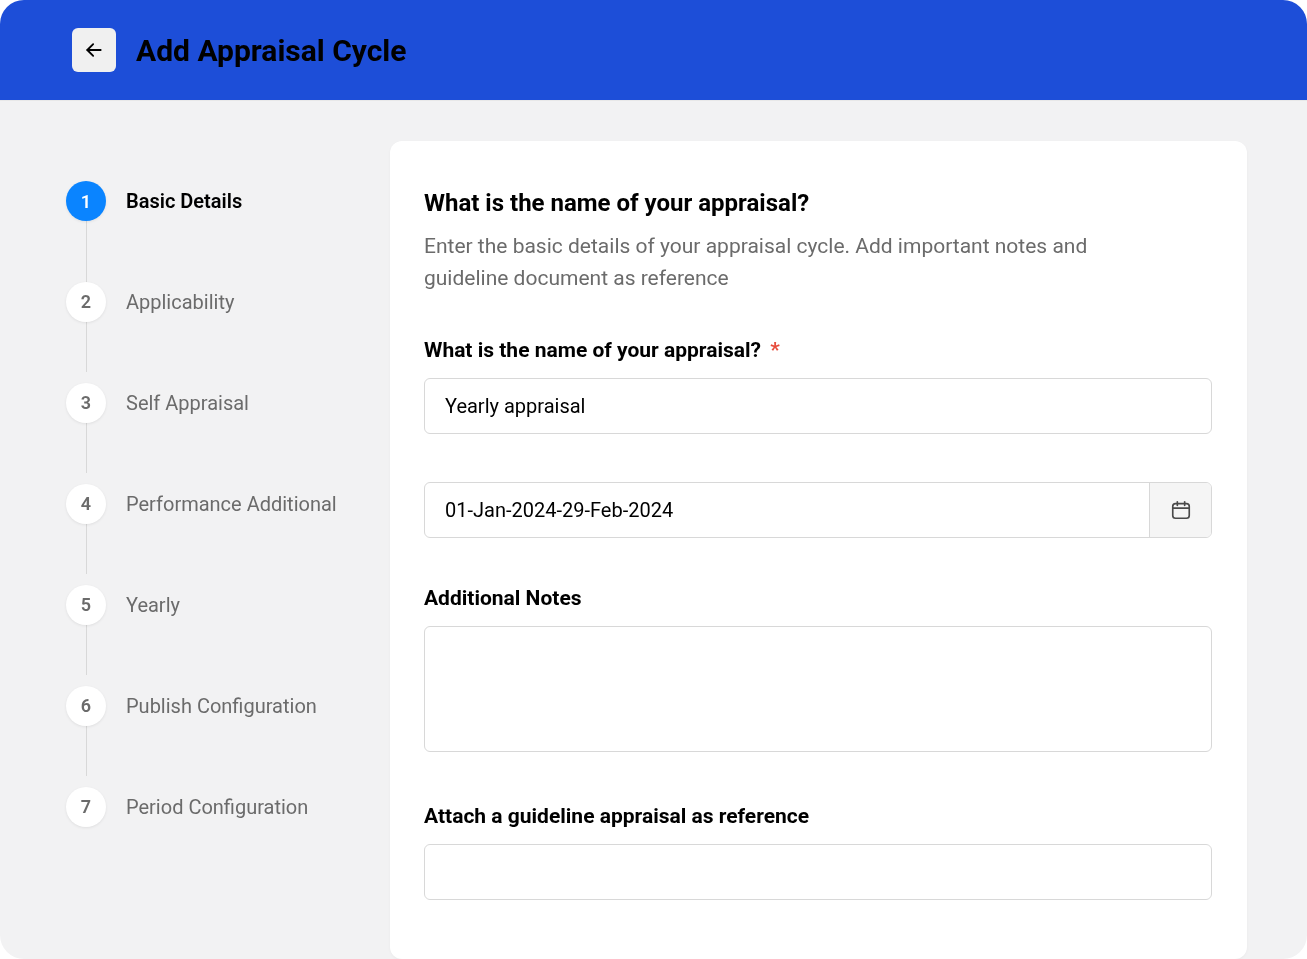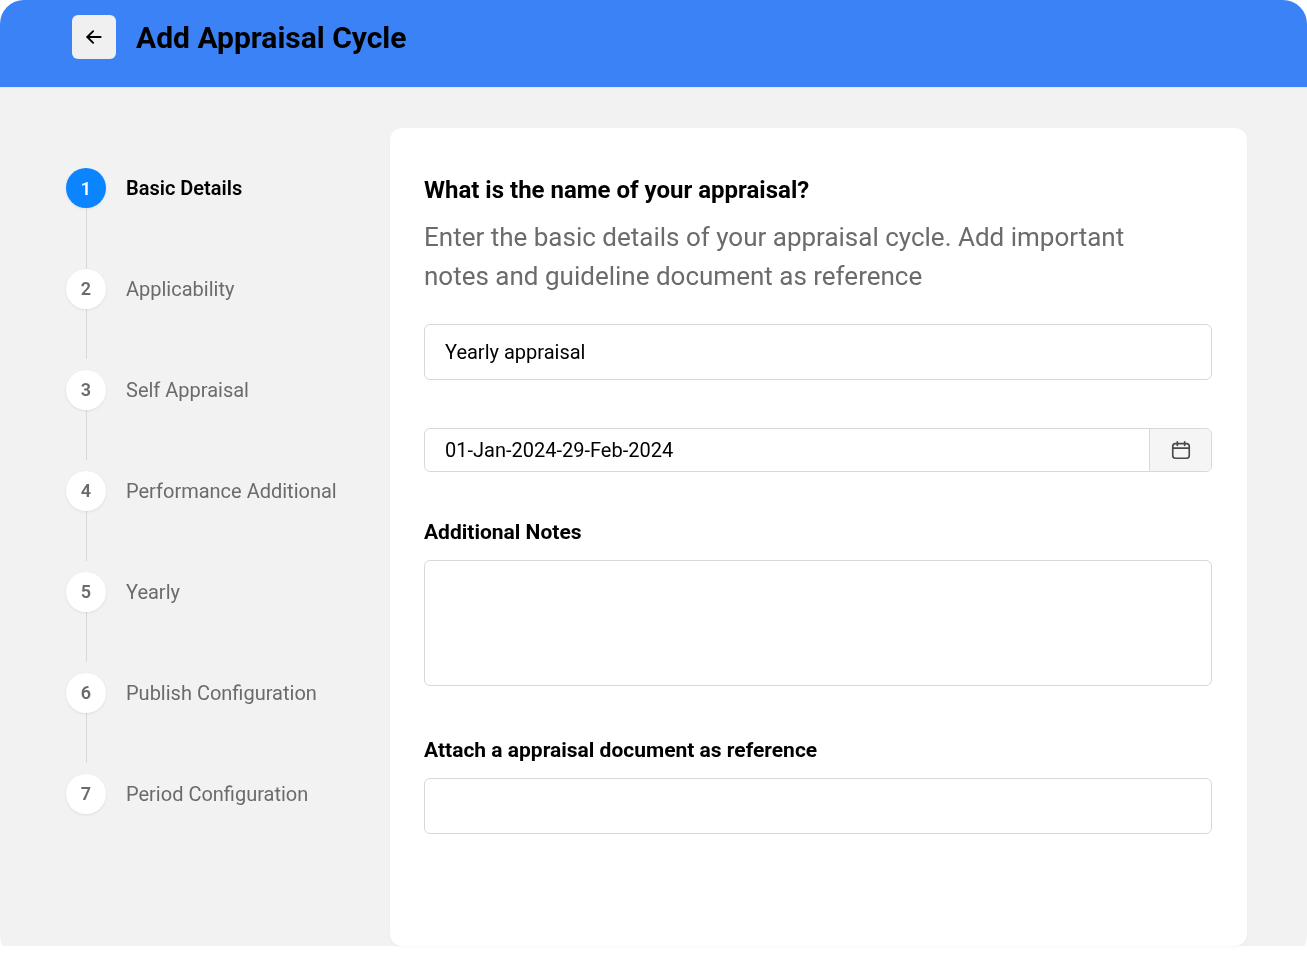--- a/index.html
+++ b/index.html
@@ -11,23 +11,23 @@
       font-family: -apple-system, BlinkMacSystemFont, "Segoe UI", Roboto, Helvetica, Arial, sans-serif;
       background: #fff;
       width: 1307px;
       height: 959px;
       overflow: hidden;
       border-radius: 24px;
     }
     .header {
       display: flex;
       align-items: center;
-      padding: 15px 0 28px 72px;
+      padding: 28px 0 28px 72px;
       gap: 20px;
-      background: #3b82f6;
+      background: #1d4ed8;
     }
     .back-btn {
       width: 44px;
       height: 44px;
       background: #f0f0f0;
       border-radius: 6px;
       display: flex;
       align-items: center;
       justify-content: center;
       cursor: pointer;
@@ -118,24 +118,24 @@
       box-shadow: 0 1px 3px rgba(0,0,0,0.04);
       overflow: hidden;
     }
     .section-title {
       font-size: 24px;
       font-weight: 700;
       color: #000;
       margin-bottom: 14px;
     }
     .section-description {
-      font-size: 26px;
+      font-size: 21px;
       color: #6b6b6b;
       line-height: 1.5;
-      margin-bottom: 28px;
+      margin-bottom: 44px;
       max-width: 720px;
     }
     .field-group {
       margin-bottom: 48px;
     }
     .field-label {
       font-size: 21px;
       font-weight: 700;
       color: #000;
       margin-bottom: 16px;
@@ -151,21 +151,21 @@
       border: 1px solid #d8d8d8;
       border-radius: 6px;
       padding: 0 20px;
       font-size: 20px;
       color: #000;
       font-family: inherit;
       outline: none;
     }
     .date-input-wrapper {
       width: 788px;
-      height: 44px;
+      height: 56px;
       border: 1px solid #d8d8d8;
       border-radius: 6px;
       display: flex;
       align-items: center;
       overflow: hidden;
     }
     .date-input {
       flex: 1;
       height: 100%;
       border: none;
@@ -256,20 +256,24 @@
         <span class="step-label">Period Configuration</span>
       </li>
     </ul>
   </nav>
 
   <div class="main-card">
     <h2 class="section-title">What is the name of your appraisal?</h2>
     <p class="section-description">Enter the basic details of your appraisal cycle. Add important notes and guideline document as reference</p>
 
     <div class="field-group">
+      <label class="field-label">
+        <span>What is the name of your appraisal?</span>
+        <span class="required">*</span>
+      </label>
       <input type="text" class="text-input" value="Yearly appraisal" style="">
     </div>
 
     <div class="field-group">
       <div class="date-input-wrapper">
         <input type="text" class="date-input" value="01-Jan-2024-29-Feb-2024" style="">
         <div class="calendar-btn">
           <svg viewBox="0 0 24 24" fill="none" stroke="#4a4a4a" stroke-width="1.8" stroke-linecap="round" stroke-linejoin="round">
             <rect x="3" y="5" width="18" height="16" rx="3"></rect>
             <line x1="3" y1="10" x2="21" y2="10"></line>
@@ -279,17 +283,17 @@
         </div>
       </div>
     </div>
 
     <div class="field-group">
       <label class="field-label">Additional Notes</label>
       <textarea class="textarea-input" style=""></textarea>
     </div>
 
     <div class="field-group">
-      <label class="field-label">Attach a appraisal document as reference</label>
+      <label class="field-label">Attach a guideline appraisal as reference</label>
       <div class="attach-input"></div>
     </div>
   </div>
 </div>
 
 </body></html>

